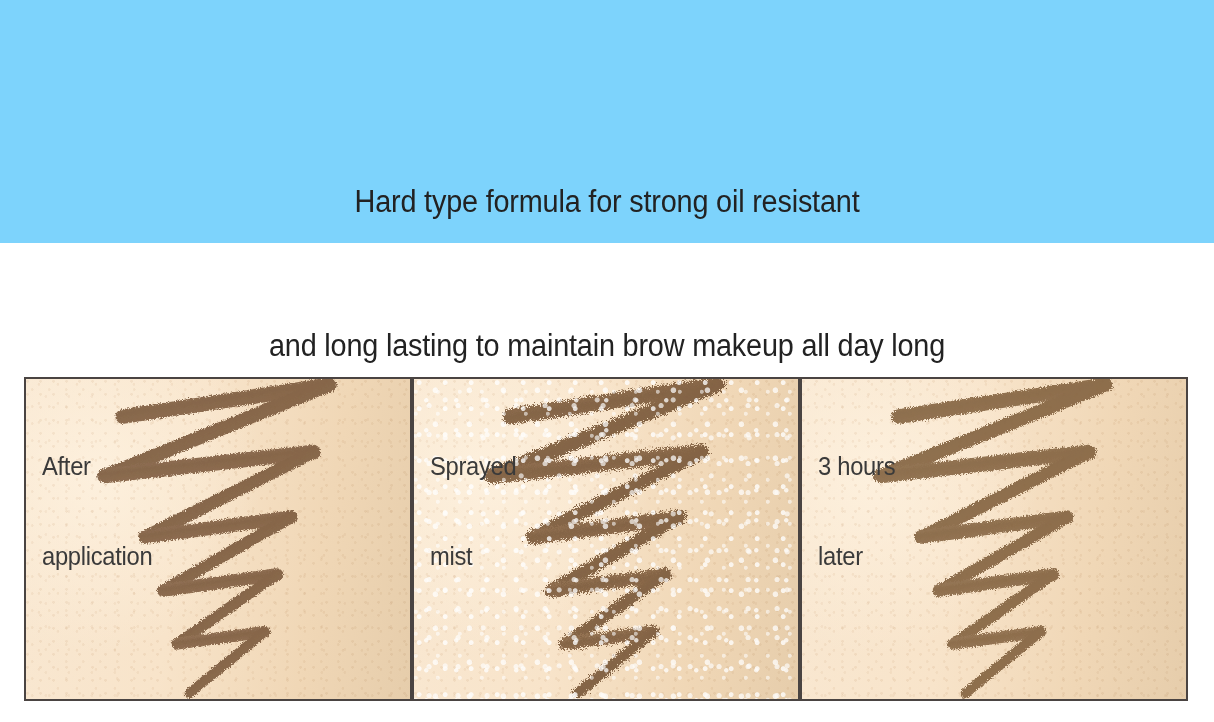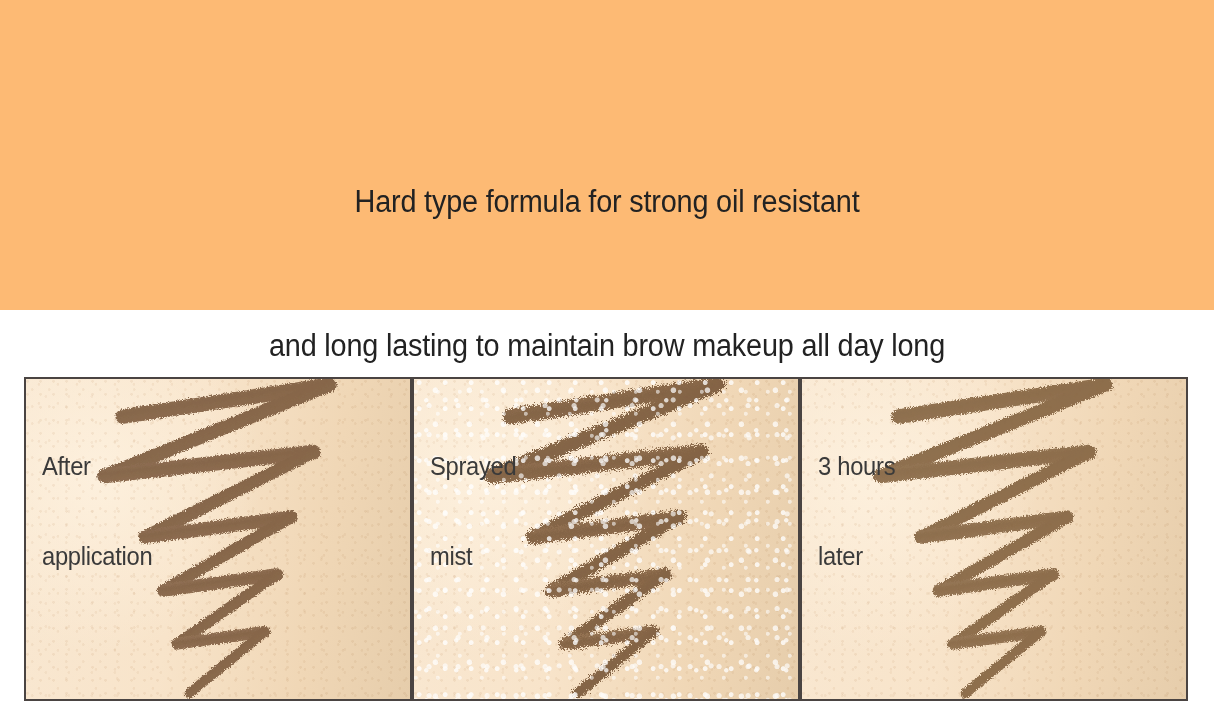--- a/index.html
+++ b/index.html
@@ -14,22 +14,22 @@
     overflow: hidden;
     font-family: "Liberation Sans", sans-serif;
   }
 
   
   .header-band {
     position: absolute;
     left: 0;
     top: 0;
     width: 1214px;
-    height: 310px;
-    background: #fdba74;
+    height: 243px;
+    background: #7dd3fc;
   }
   .headline {
     position: absolute;
     left: 0;
     top: 82px;
     width: 1214px;
     text-align: center;
     color: #222222;
     font-size: 31px;
     line-height: 48px;

